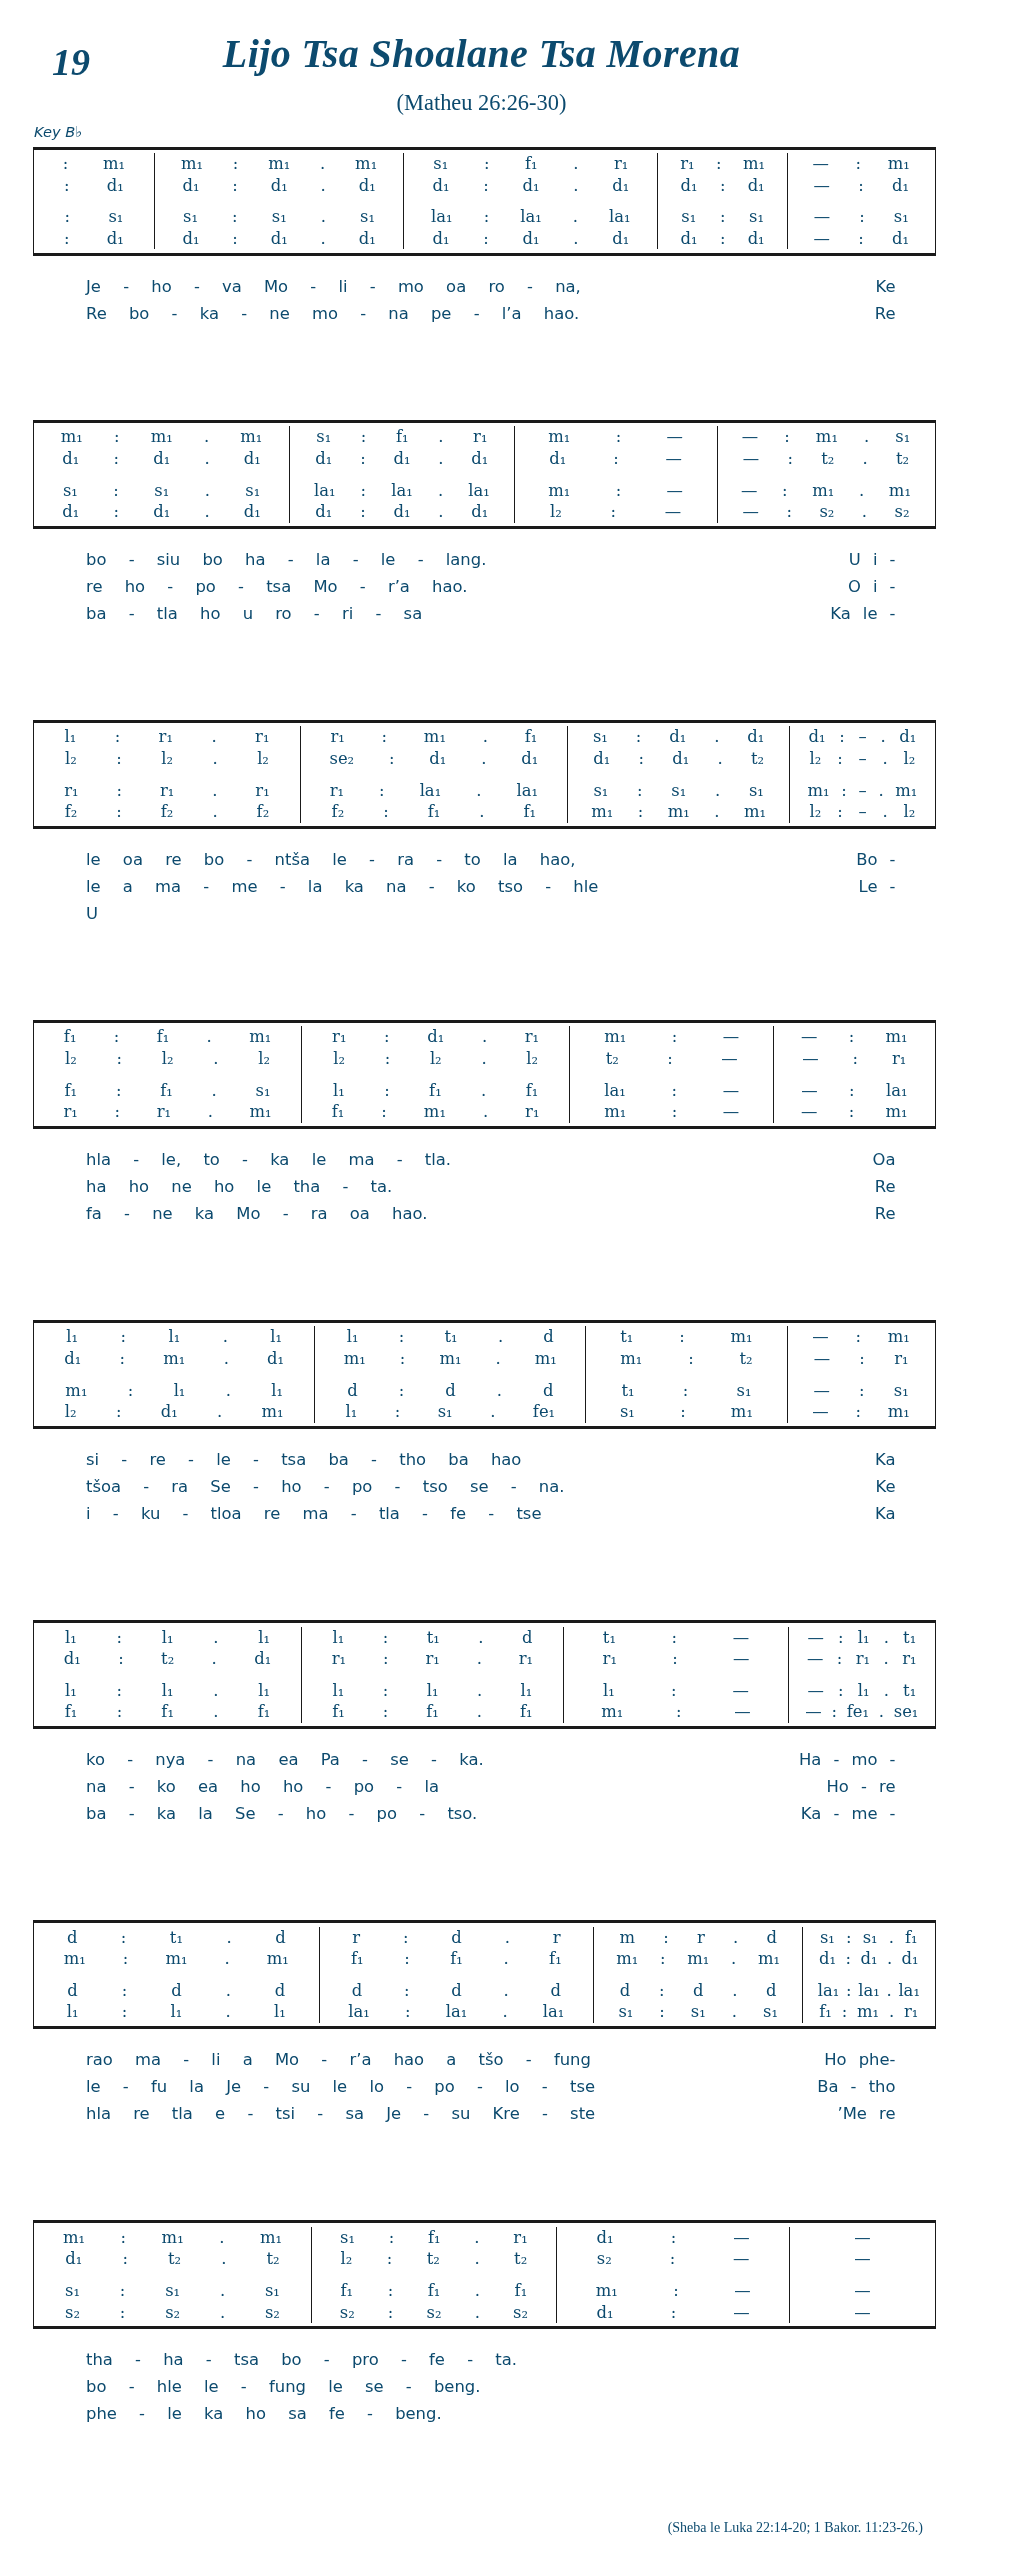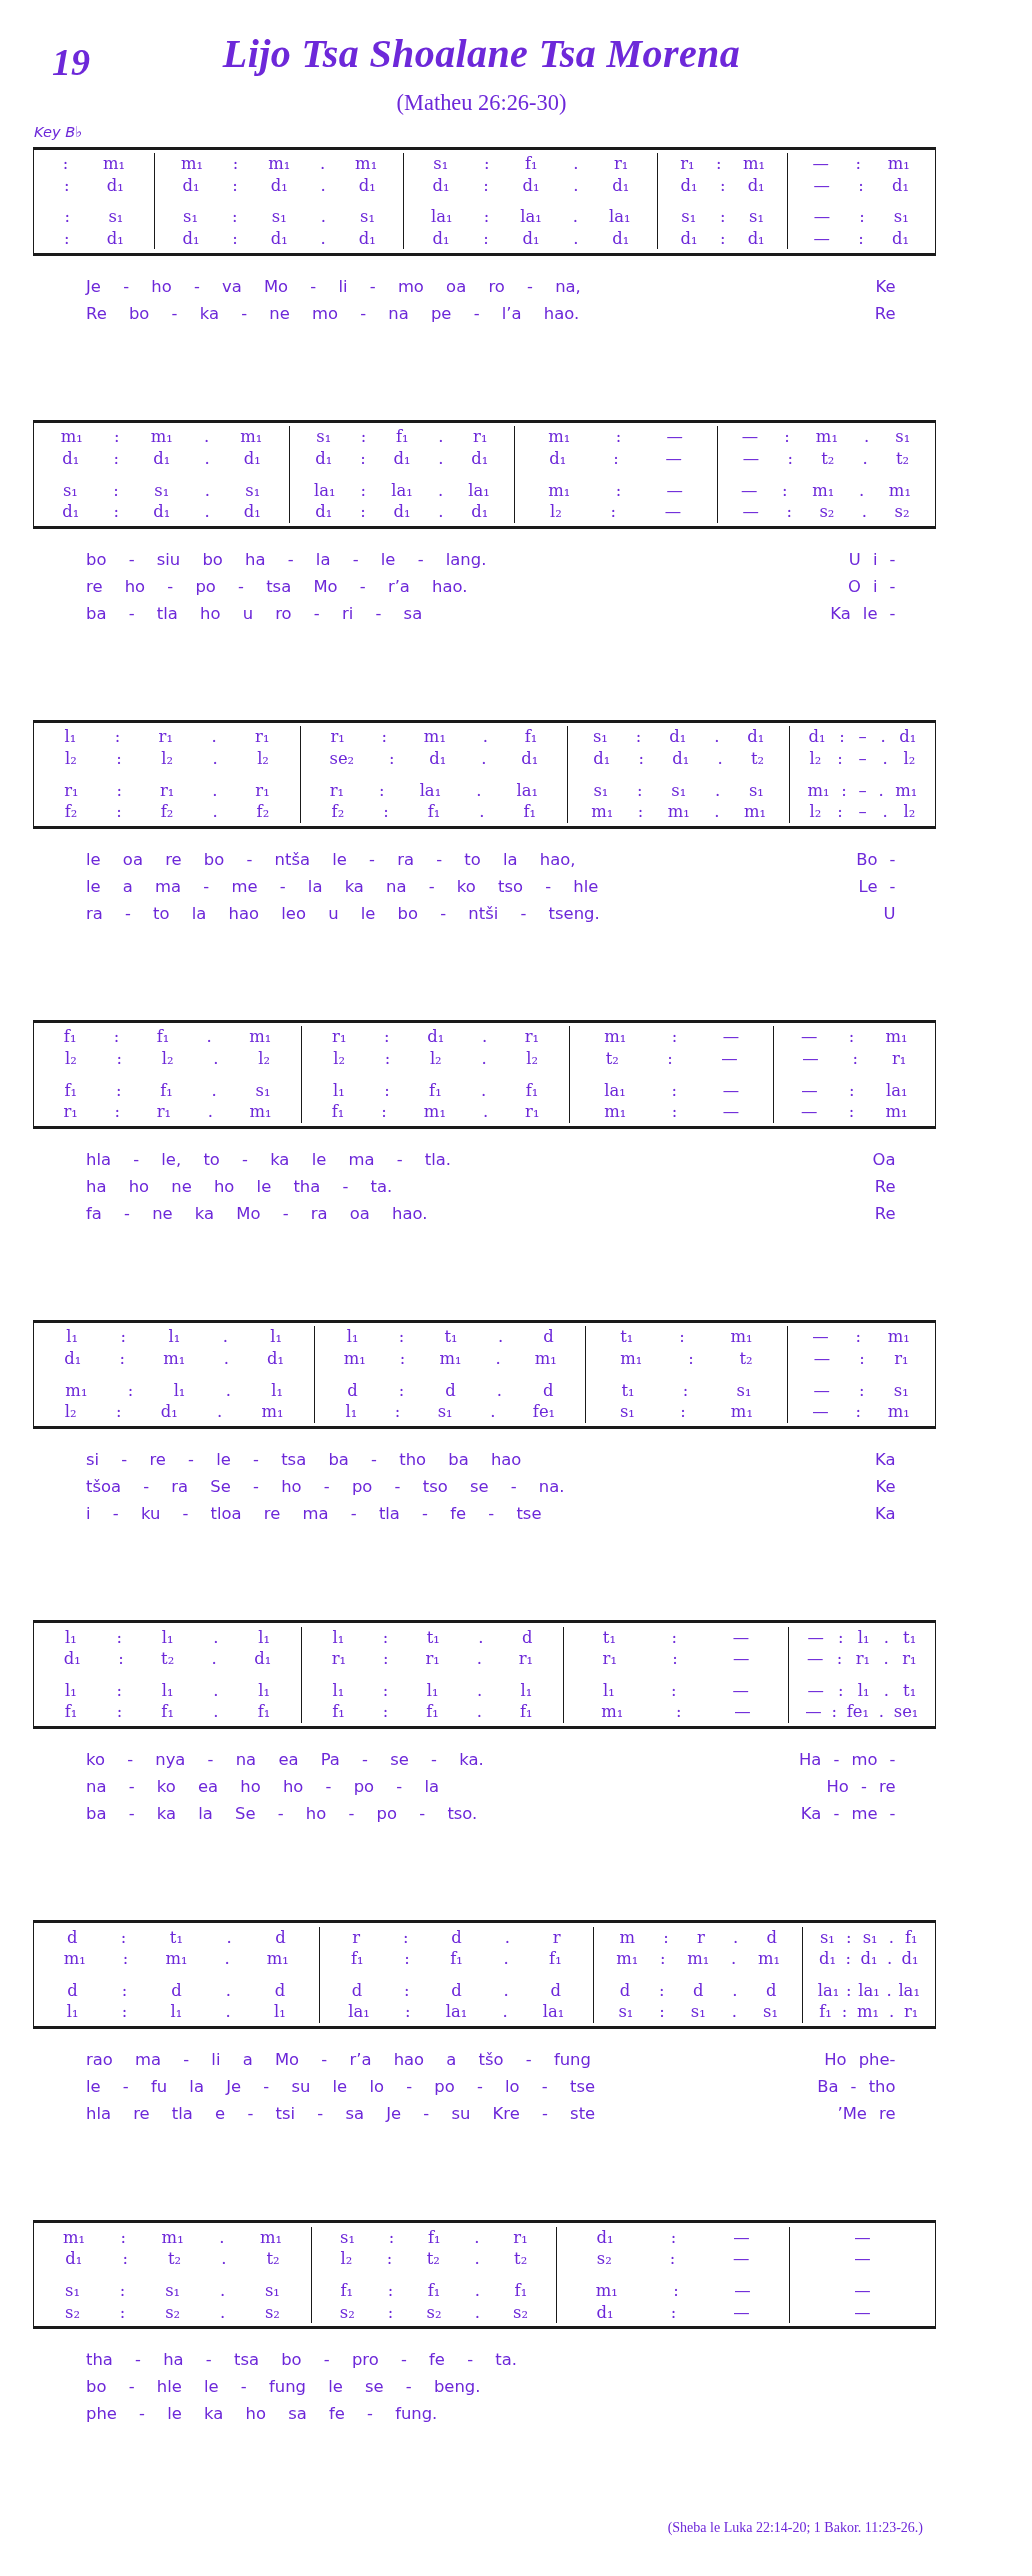--- a/index.html
+++ b/index.html
@@ -1,17 +1,17 @@
 <!DOCTYPE html>
 <html style="font-size:13.8px"><head>
 <meta charset="utf-8">
 <style>
   html,body{margin:0;padding:0;background:#fff;}
   .page{
-    width:963px;height:2576px;background:#ffffff;color:#6d28d9;
+    width:963px;height:2576px;background:#ffffff;color:#0c4a6e;
     position:relative;overflow:hidden;
     font-family:"DejaVu Serif",serif;
   }
   
   .hymn-number{
     position:absolute;left:52px;top:43px;
     font-family:"Liberation Serif",serif;font-style:italic;font-weight:bold;
     font-size:38px;line-height:1;
   }
   .title{
@@ -462,21 +462,20 @@
         <div class="lyrics">
           <div class="lyric-line">
             <span class="lyric-main">le oa re bo - ntša le - ra - to la hao,</span>
             <span class="lyric-end">Bo -</span>
           </div>
           <div class="lyric-line">
             <span class="lyric-main">le a ma - me - la ka na - ko tso - hle</span>
             <span class="lyric-end">Le -</span>
           </div>
           <div class="lyric-line">
-            <span class="lyric-main">ra - to la hao leo u le bo - ntši - tseng.</span>
             <span class="lyric-end">U</span>
           </div>
         </div>
       </section>
       <section class="system">
         <div class="stave-box">
           <div class="measure" style="flex: 1.25 1 0px;">
             <div class="cell">
               <span class="tok">f₁</span>
               <span class="tok">:</span>
@@ -1088,21 +1087,21 @@
         <div class="lyrics">
           <div class="lyric-line">
             <span class="lyric-main">tha - ha - tsa bo - pro - fe - ta.</span>
             <span class="lyric-end"></span>
           </div>
           <div class="lyric-line">
             <span class="lyric-main">bo - hle le - fung le se - beng.</span>
             <span class="lyric-end"></span>
           </div>
           <div class="lyric-line">
-            <span class="lyric-main">phe - le ka ho sa fe - fung.</span>
+            <span class="lyric-main">phe - le ka ho sa fe - beng.</span>
             <span class="lyric-end"></span>
           </div>
         </div>
       </section>
     </main>
 
   <div class="footer">(Sheba le Luka 22:14-20; 1 Bakor. 11:23-26.)</div>
 </div>
 
 

